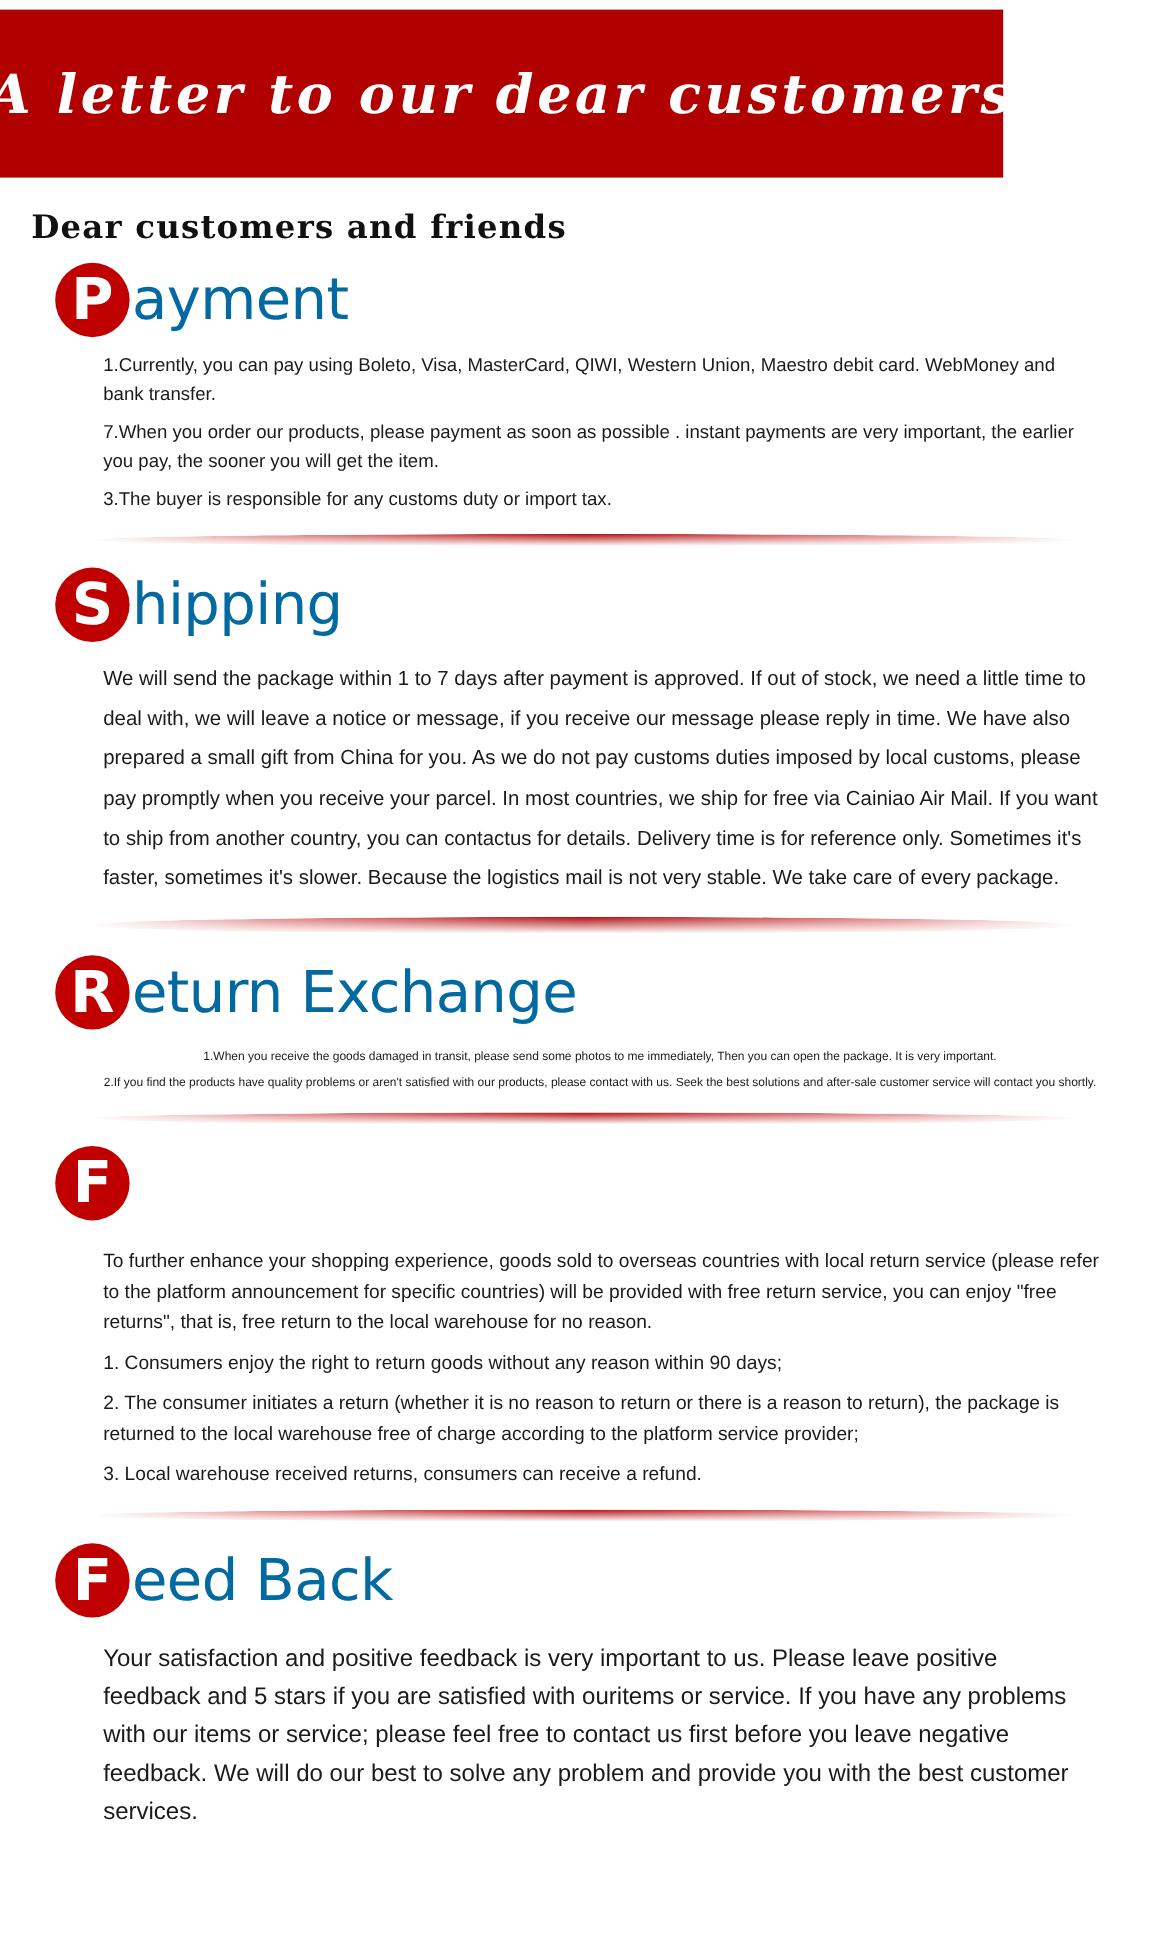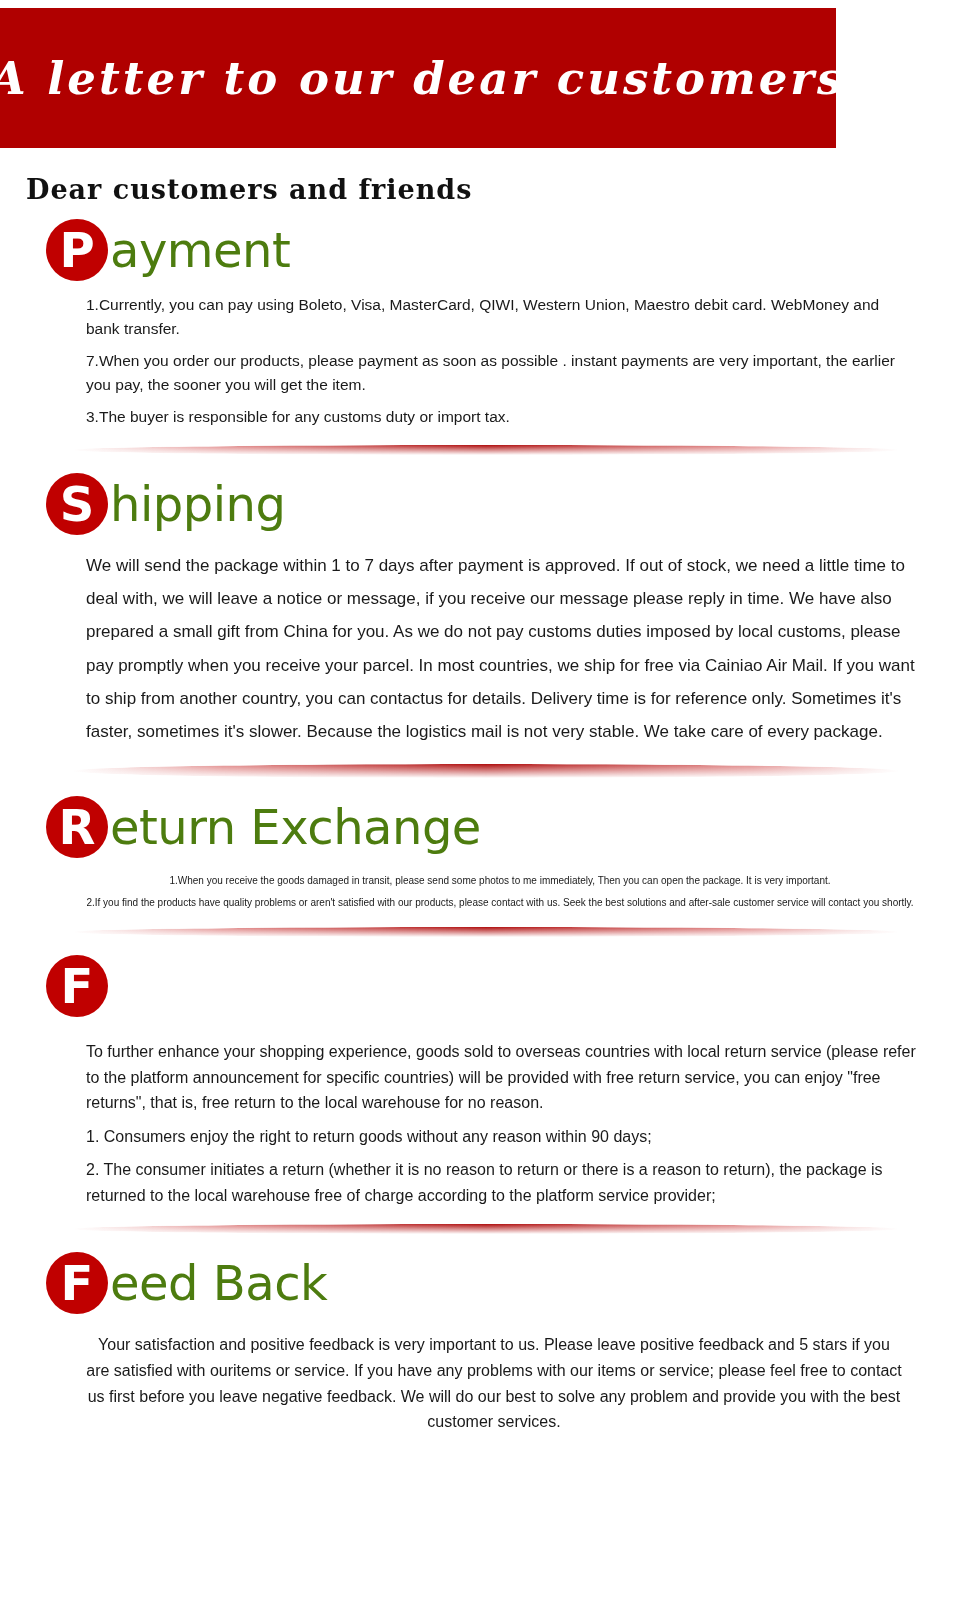--- a/index.html
+++ b/index.html
@@ -74,21 +74,21 @@
     display: flex;
     align-items: center;
     justify-content: center;
     line-height: 1;
     flex: 0 0 auto;
   }
   .sec-rest {
     font-family: "DejaVu Sans", sans-serif;
     font-size: 48px;
     font-weight: 400;
-    color: #4d7c0f;
+    color: #0369a1;
     margin-left: 2px;
     letter-spacing: -0.5px;
   }
 
   
   .body-text {
     margin: 4px 58px 16px 86px;
     font-size: 15.5px;
     line-height: 1.55;
     color: #1a1a1a;
@@ -108,23 +108,22 @@
     line-height: 1.45;
     text-align: center;
   }
   .body-text.free {
     margin: 14px 40px 0 86px;
     font-size: 16px;
     line-height: 1.6;
   }
   .body-text.feed {
     margin: 10px 58px 0 86px;
-    font-size: 16px;
+    font-size: 20px;
     line-height: 1.6;
-    text-align: center;
   }
 
   
   .divider {
     height: 10px;
     margin: 16px 60px 10px 72px;
     background: linear-gradient(to right,
         rgba(255,255,255,0) 0%,
         rgba(200,40,40,0.55) 18%,
         rgba(170,0,0,0.95) 50%,
@@ -187,20 +186,21 @@
   <div class="divider"></div>
 
   <div class="section">
     <div class="sec-head">
       <span class="dropcap">F</span>
     </div>
     <div class="body-text free">
       <p>To further enhance your shopping experience, goods sold to overseas countries with local return service (please refer to the platform announcement for specific countries) will be provided with free return service, you can enjoy "free returns", that is, free return to the local warehouse for no reason.</p>
       <p>1. Consumers enjoy the right to return goods without any reason within 90 days;</p>
       <p>2. The consumer initiates a return (whether it is no reason to return or there is a reason to return), the package is returned to the local warehouse free of charge according to the platform service provider;</p>
+      <p>3. Local warehouse received returns, consumers can receive a refund.</p>
     </div>
   </div>
 
   <div class="divider"></div>
 
   <div class="section">
     <div class="sec-head">
       <span class="dropcap">F</span>
       <span class="sec-rest">eed Back</span>
     </div>

